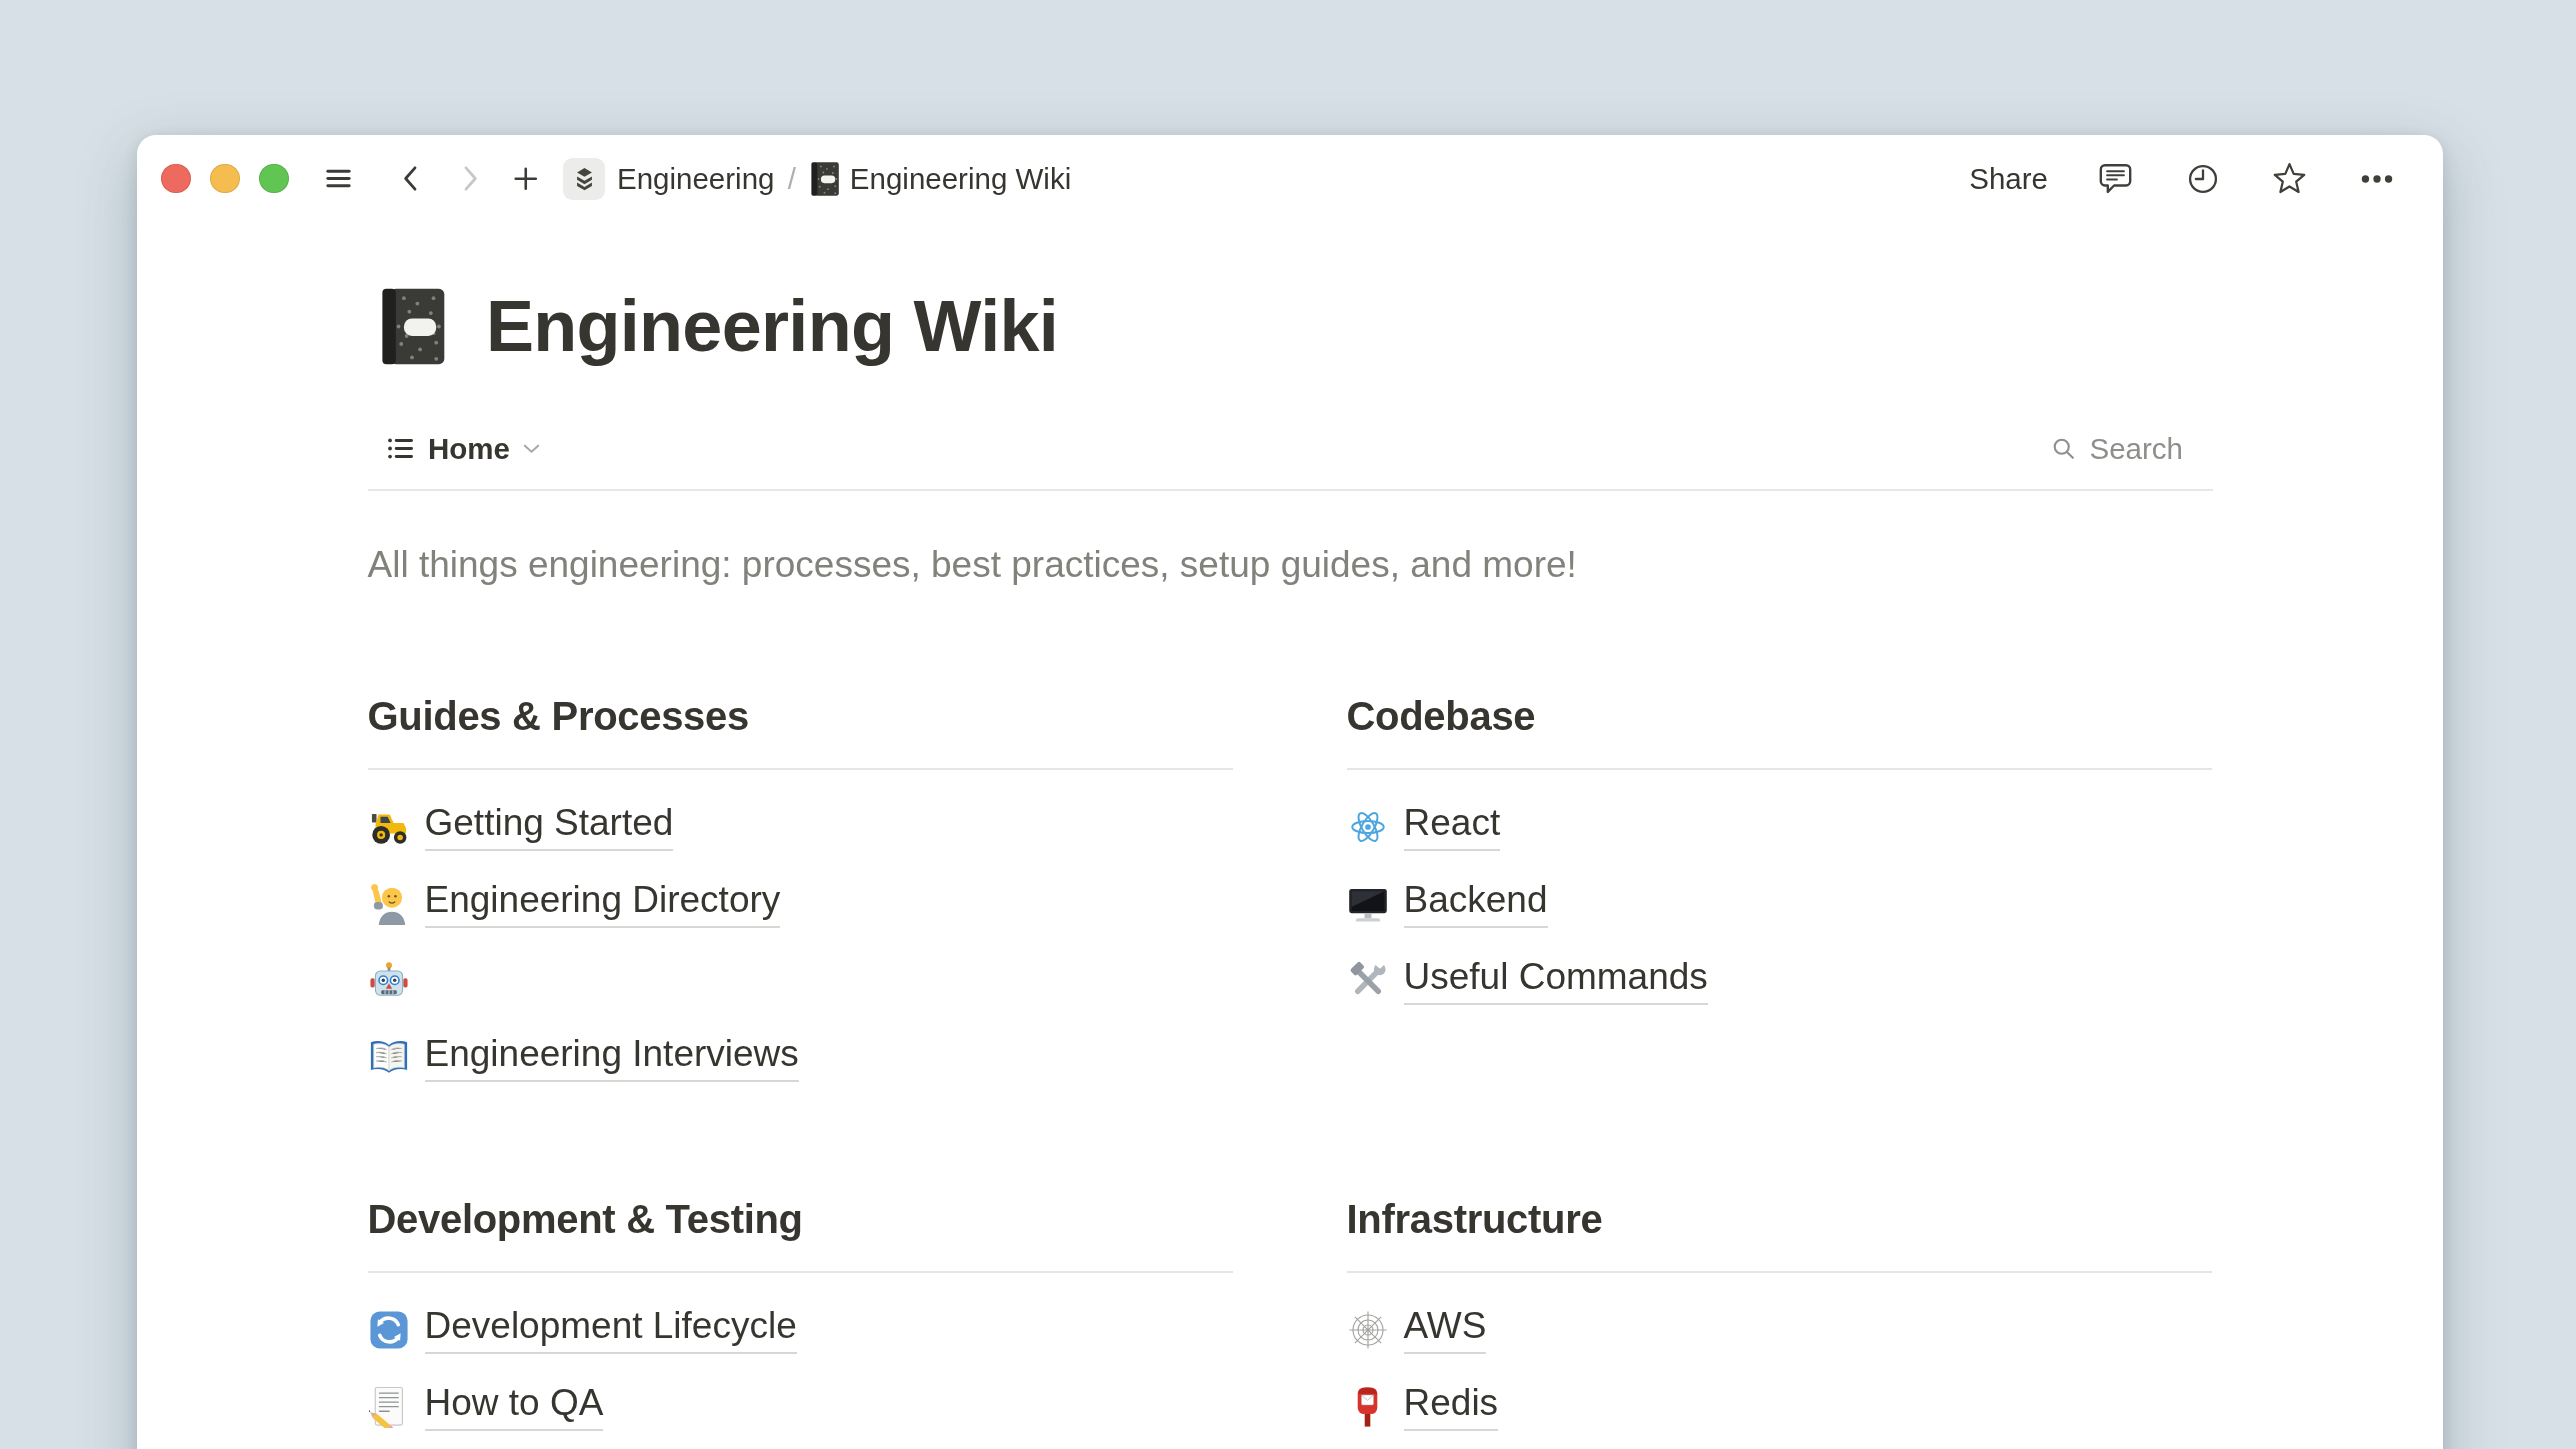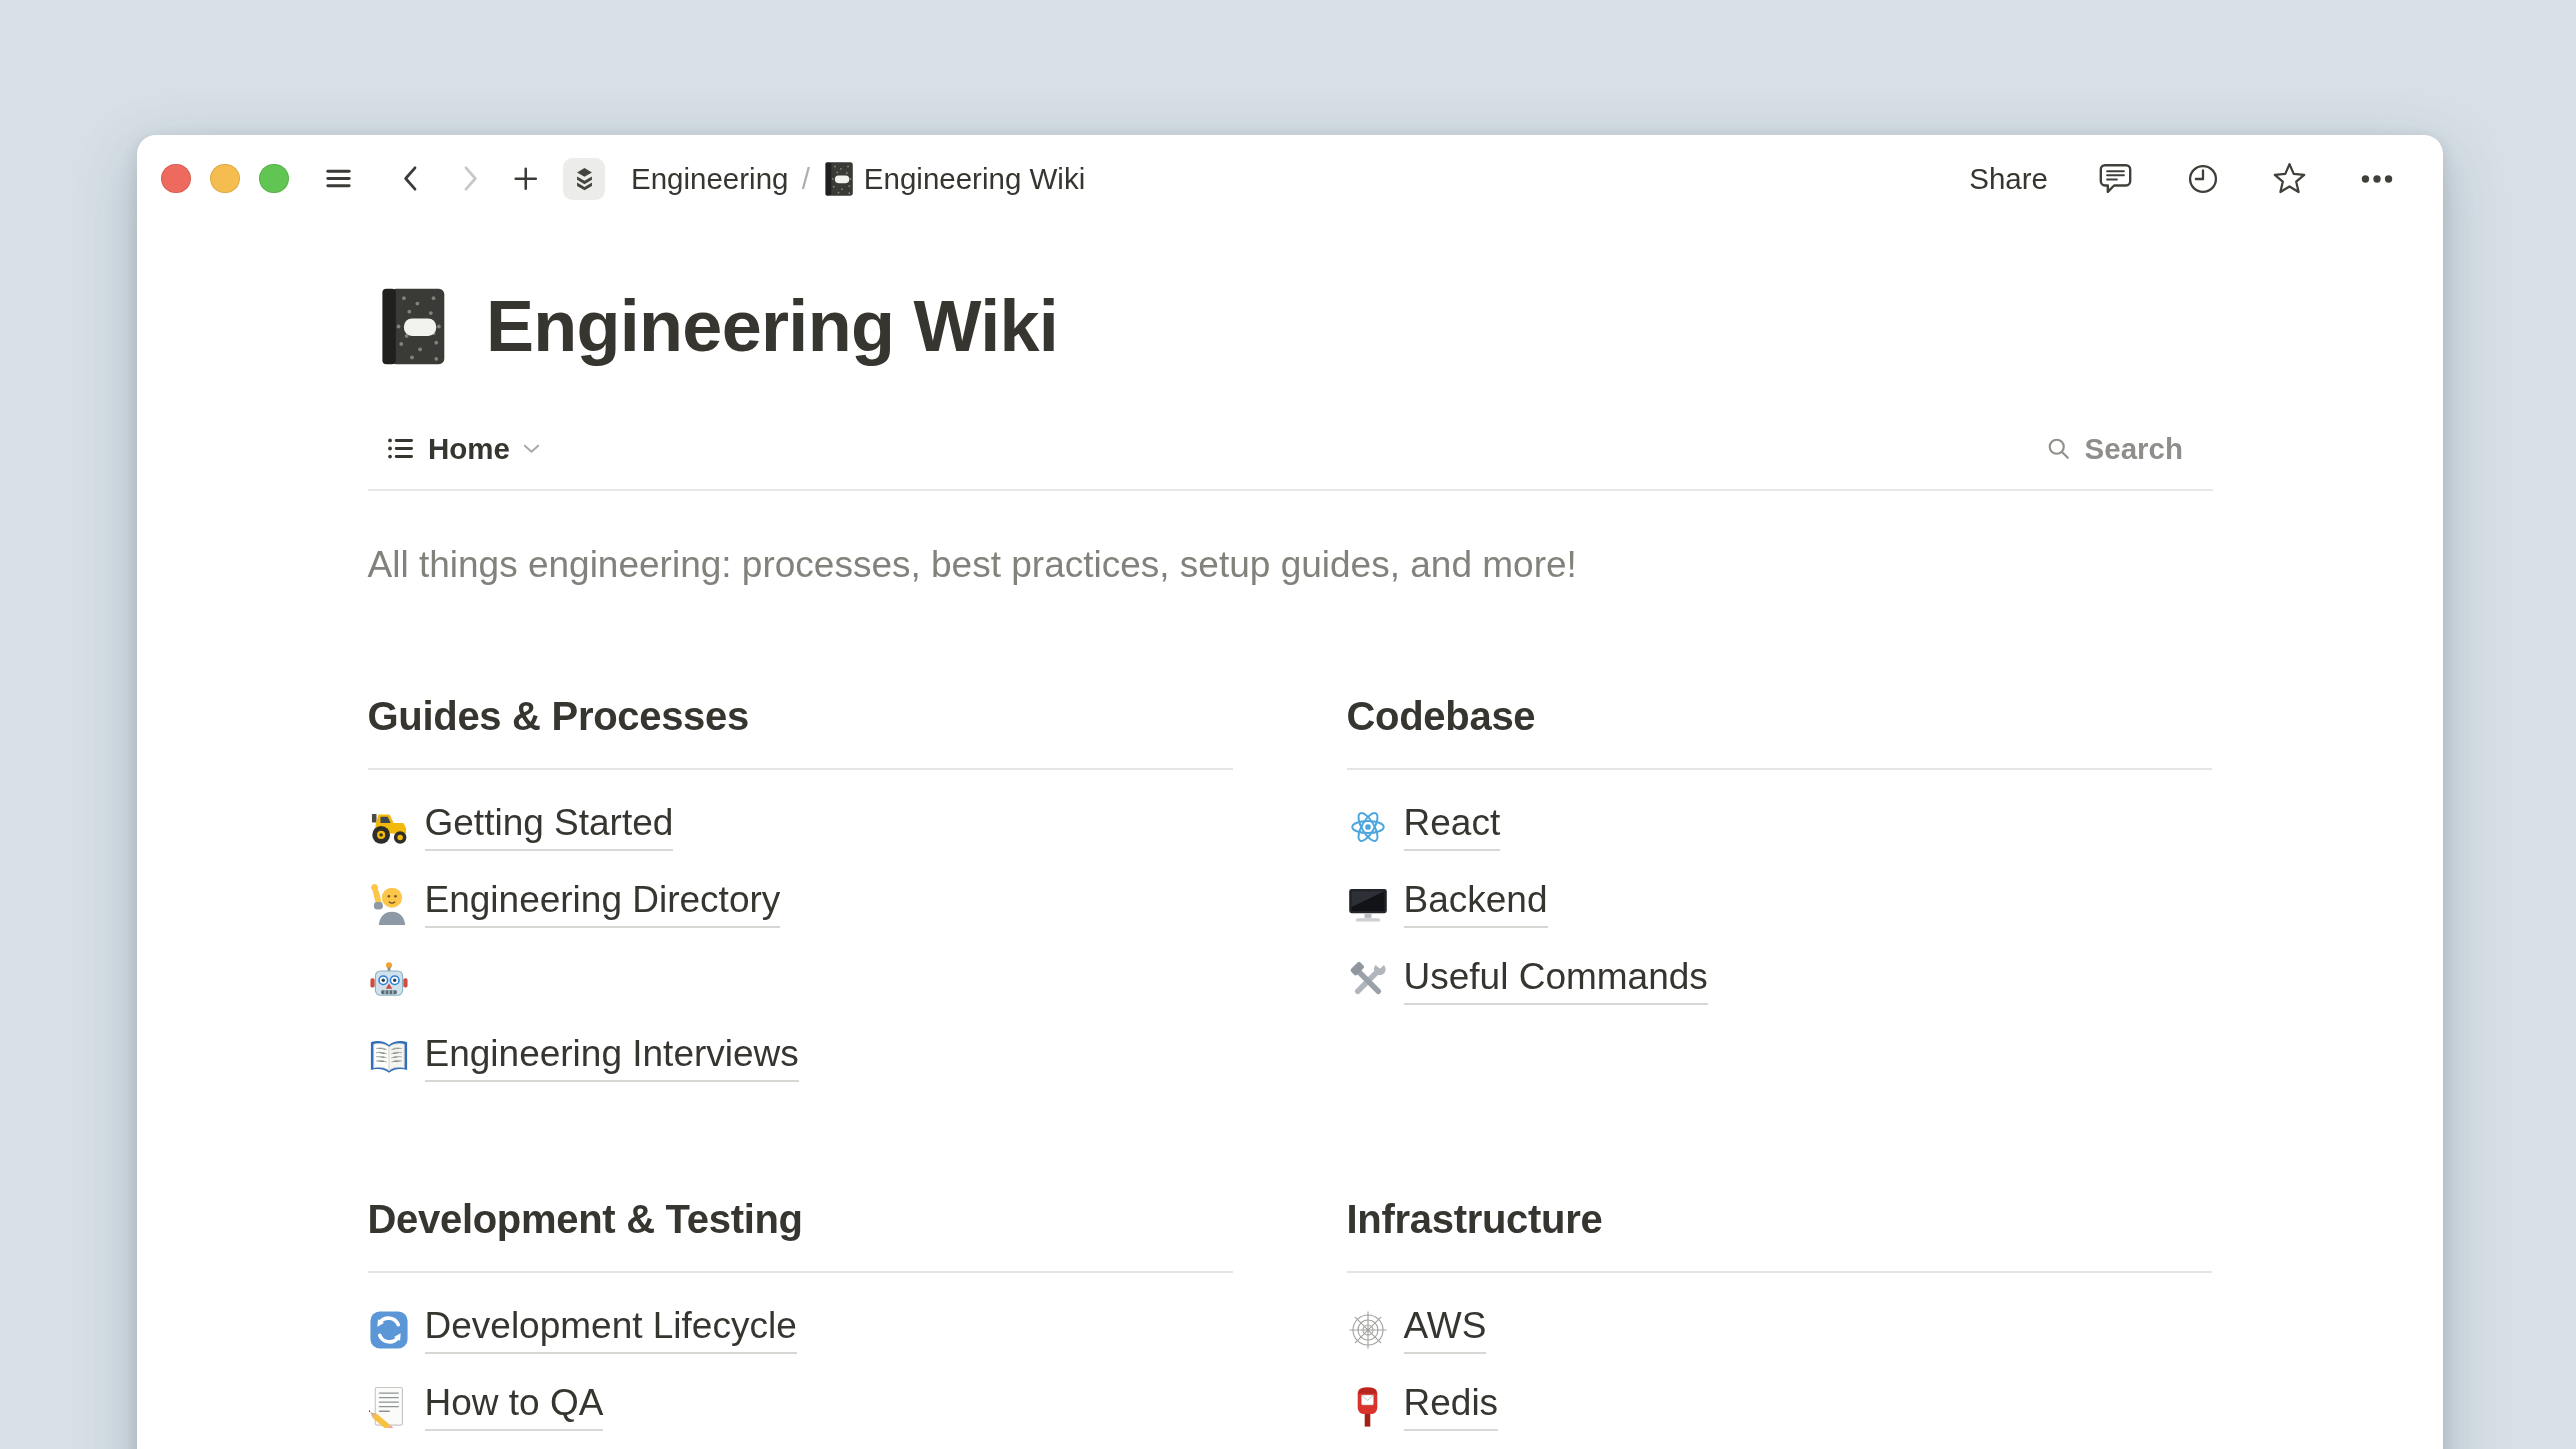--- a/index.html
+++ b/index.html
@@ -18,37 +18,37 @@
   
   .topbar { height:87px; display:flex; align-items:center; padding:0 31px 0 24px; }
   .traffic { display:flex; gap:19.5px; margin-right:34px; }
   .tl { width:29.5px; height:29.5px; border-radius:50%; box-shadow:inset 0 0 0 1px rgba(0,0,0,.10); }
   .tb-btn { width:31px; height:31px; display:flex; align-items:center; justify-content:center;
             background:none; border:none; cursor:pointer; flex:none; }
   .m-back { margin-left:42px; } .m-fwd { margin-left:28px; } .m-plus { margin-left:25px; }
   .ts-chip { margin-left:21.5px; width:42px; height:42px; border-radius:9.4px; background:#ececea;
              display:flex; align-items:center; justify-content:center; flex:none; cursor:pointer; }
   .breadcrumb { display:flex; align-items:center; font-size:29.5px; }
-  .bc-ws { margin-left:26px; cursor:pointer; }
+  .bc-ws { margin-left:12px; cursor:pointer; }
   .bc-sep { margin:0 13.4px; color:#b0afac; }
   .bc-page { display:flex; align-items:center; gap:9.4px; cursor:pointer; }
   .tb-right { margin-left:auto; display:flex; align-items:center; gap:48px; padding-right:16px; }
   .share-btn { font-size:29.5px; color:#37352f; background:none; border:none; cursor:pointer;
                font-family:inherit; }
   .icon-btn { width:39px; height:39px; display:flex; align-items:center; justify-content:center;
               background:none; border:none; cursor:pointer; flex:none; }
   
   .content { width:1845px; margin:0 auto; }
   .title-row { margin-top:64px; padding-left:9.4px; display:flex; align-items:center; gap:39px; }
   .page-title { font-size:72px; font-weight:700; color:#37352f; letter-spacing:-0.7px; line-height:1.1; }
   .view-row { margin-top:64px; display:flex; align-items:center; justify-content:space-between; height:35px; }
   .view-tab { display:flex; align-items:center; gap:12px; padding-left:17.4px; cursor:pointer; }
   .view-tab .lbl-home { font-size:29.5px; font-weight:700; }
   .search { display:flex; align-items:center; gap:10.7px; padding-right:29.5px; cursor:pointer;
-            color:#8f8e8b; font-size:29.5px;font-weight:bold; }
+            color:#8f8e8b; font-size:29.5px; }
   .tabs-divider { margin-top:23px; height:2px; background:#e8e7e5; }
   .desc { margin-top:48px; font-size:37px; line-height:1.4; color:#82827c; }
   .grid { margin-top:101px; display:grid; grid-template-columns:865px 865px; column-gap:114px; row-gap:83px; }
   .sec-title { font-size:40px; font-weight:700; color:#37352f; line-height:1.2; letter-spacing:-0.3px; }
   .sec-divider { margin-top:28px; height:2px; background:#e6e5e3; }
   .links { margin-top:34px; }
   .link { display:flex; align-items:center; gap:15px; height:46px; margin-bottom:31px;
           text-decoration:none; color:#37352f; cursor:pointer; }
   .emo { width:42px; height:42px; flex:none; display:flex; align-items:center; justify-content:center; }
   .link .lbl { font-size:37px; font-weight:500; line-height:1.15; padding-bottom:4.7px;

